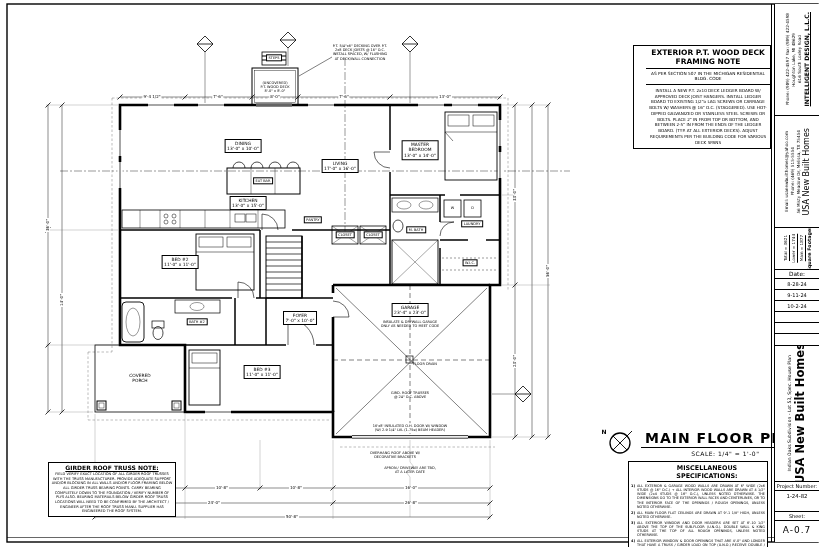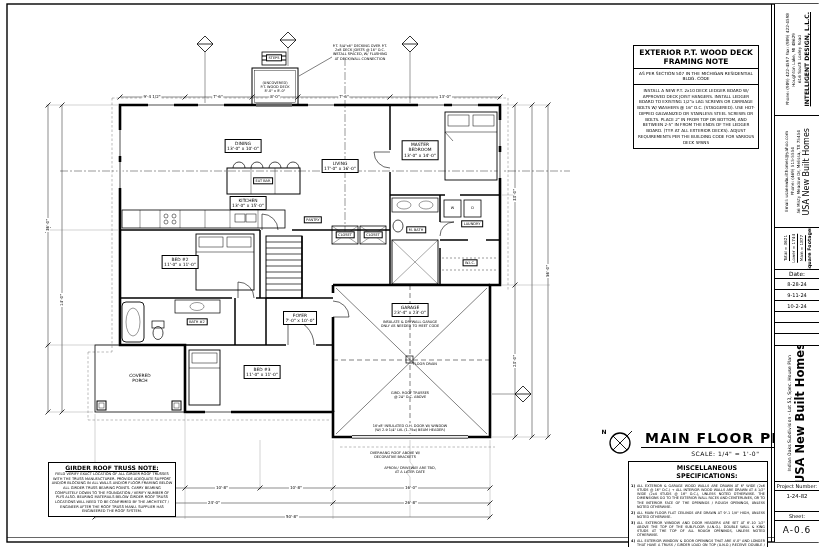--- a/index.html
+++ b/index.html
@@ -457,21 +457,21 @@
   <div class="dim" style="left:411px;top:488px;">16'-0"</div>
   <div class="dim" style="left:214px;top:503px;">24'-0"</div>
   <div class="dim" style="left:411px;top:503px;">26'-8"</div>
   <div class="dim" style="left:292px;top:517px;">50'-8"</div>
   <div class="dim v" style="left:48px;top:225px;">36'-0"</div>
   <div class="dim v" style="left:62px;top:300px;">14'-0"</div>
   <div class="dim v" style="left:515px;top:195px;">33'-0"</div>
   <div class="dim v" style="left:515px;top:361px;">23'-0"</div>
   <div class="dim v" style="left:548px;top:271px;">56'-0"</div>
 
-  <div class="notebox deck-note" style="left:633px;top:45px;">
+  <div class="notebox deck-note" style="left:633px;top:45px;padding-left:12px;">
     <div class="nb-title">EXTERIOR P.T. WOOD DECK FRAMING NOTE</div>
     <div class="nb-code">AS PER SECTION 507 IN THE MICHIGAN RESIDENTIAL BLDG. CODE</div>
     <div class="nb-body">INSTALL A NEW P.T. 2x10 DECK LEDGER BOARD W/ APPROVED DECK JOIST HANGERS. INSTALL LEDGER BOARD TO EXISTING 1/2"o LAG SCREWS OR CARRIAGE BOLTS W/ WASHERS @ 16" O.C. (STAGGERED). USE HOT-DIPPED GALVANIZED OR STAINLESS STEEL SCREWS OR BOLTS. PLACE 2" IN FROM TOP OR BOTTOM, AND BETWEEN 2-5" IN FROM THE ENDS OF THE LEDGER BOARD. (TYP. AT ALL EXTERIOR DECKS). ADJUST REQUIREMENTS PER THE BUILDING CODE FOR VARIOUS DECK SPANS</div>
   </div>
 
   <div class="notebox girder-note" style="left:48px;top:462px;">
     <div class="g-title">GIRDER ROOF TRUSS NOTE:</div>
     <div class="g-body">FIELD VERIFY EXACT LOCATION OF ALL GIRDER ROOF TRUSSES WITH THE TRUSS MANUFACTURER. PROVIDE ADEQUATE SUPPORT AND/OR BLOCKING IN ALL WALLS AND/OR FLOOR FRAMING BELOW ALL GIRDER TRUSS BEARING POINTS. CARRY BEARING COMPLETELY DOWN TO THE FOUNDATION / VERIFY NUMBER OF PLYS ALSO. BEARING MATERIALS BELOW GIRDER ROOF TRUSS LOCATIONS WILL NEED TO BE CONFIRMED BY THE ARCHITECT / ENGINEER AFTER THE ROOF TRUSS MANU. SUPPLIER HAS ENGINEERED THE ROOF SYSTEM.</div>
   </div>
 
@@ -549,16 +549,16 @@
       </div>
     </div>
 
     <div class="tb-sec" style="top:478px;height:30px;">
       <div class="tb-h" style="font-size:5px;">Project Number:</div>
       <div class="tb-val">1-24-82</div>
     </div>
 
     <div class="tb-sec" style="top:508px;height:30px;border-bottom:none;">
       <div class="tb-h" style="font-size:5px;">Sheet:</div>
-      <div class="tb-sheetval">A-0.6</div>
+      <div class="tb-sheetval">A-0.7</div>
     </div>
   </div>
 </div>
 
 </body></html>

